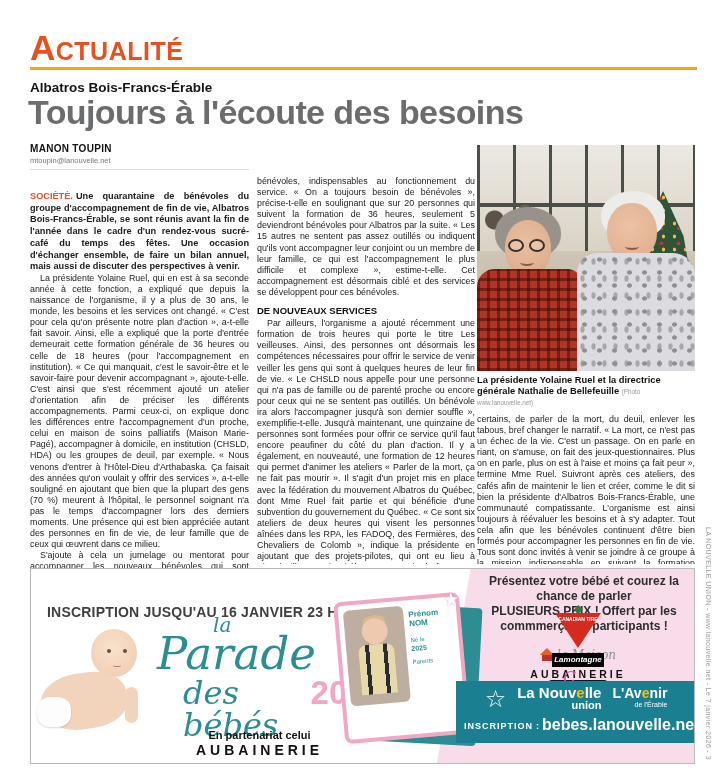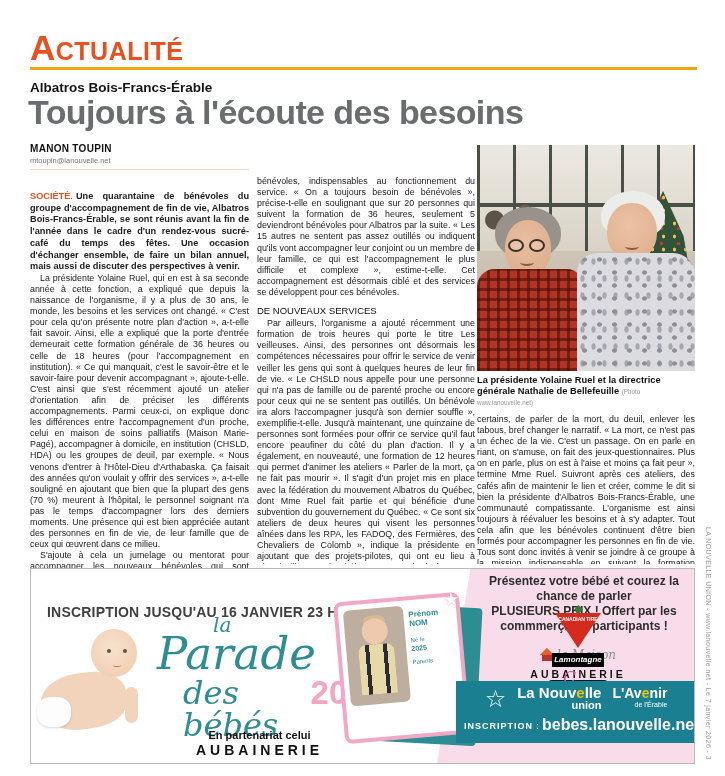--- a/index.html
+++ b/index.html
@@ -23,21 +23,21 @@
 
   
   .col { position:absolute; font-size:8.9px; line-height:11.1px; text-align:justify; overflow:hidden; }
   .col p { margin:0; }
   .col1 { left:30px;  top:191px; width:219px; height:388px; }
   .col2 { left:257px; top:176px; width:218px; height:388px; }
   .col3 { left:477px; top:145px; width:218px; height:419px; }
   .lead { font-weight:bold; font-size:9.2px; line-height:11.7px; }
   .lead-label { color:#e8511f; margin-right:3px; }
   p.indent { text-indent:10px; }
-  .subhead { font-size:9.5px; font-weight:normal; color:#111; margin:7px 0 2px; text-align:left; }
+  .subhead { font-size:9.5px; font-weight:bold; color:#111; margin:7px 0 2px; text-align:left; }
   .col3 .body-after-photo { margin-top:6px; }
 
   
   .photo { position:relative; width:218px; height:226px; overflow:hidden;
            background:linear-gradient(180deg,#e0dacf 0%,#cfc6b7 45%,#b9ac9a 100%); }
   .ph-window { position:absolute; top:0; left:0; right:0; height:106px;
            background:repeating-linear-gradient(90deg,#4a4f47 0 3px, rgba(0,0,0,0) 3px 36px),
                       linear-gradient(180deg,#ece9e2,#d9d3c6); }
   .ph-beam { position:absolute; top:58px; left:0; right:0; height:4px; background:#4a4f47; }
   .ph-guests { position:absolute; left:0; top:42px; width:80px; height:60px;

